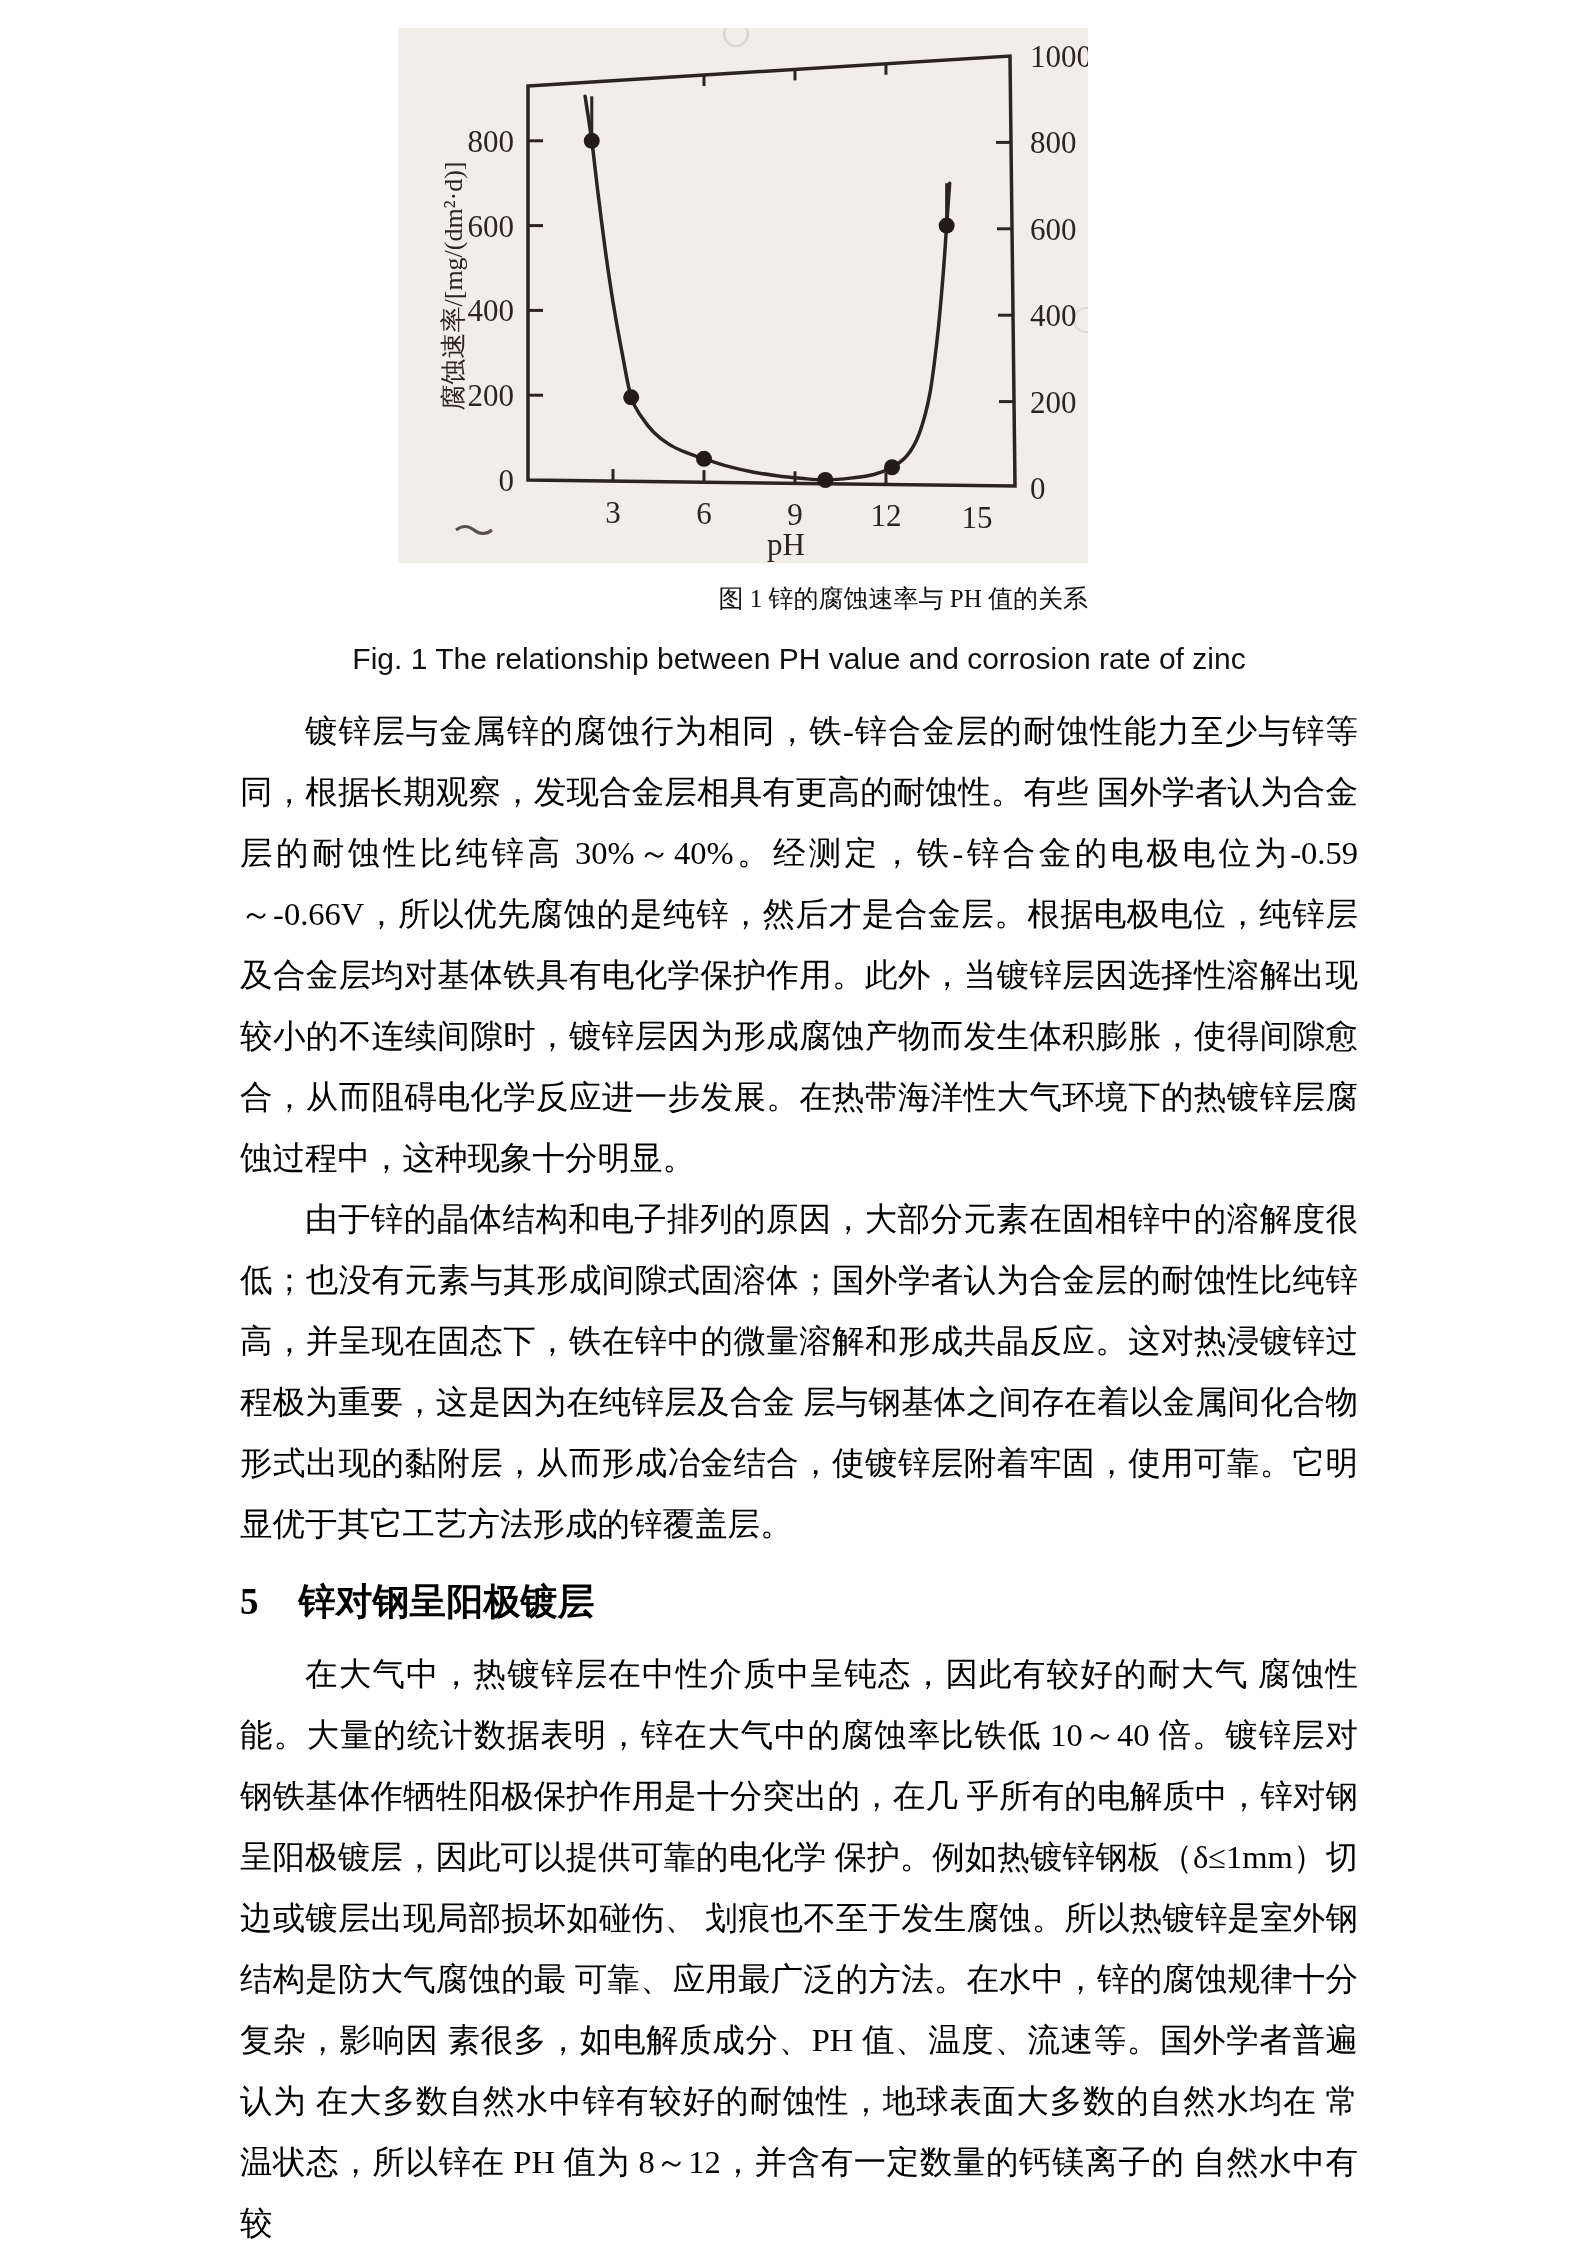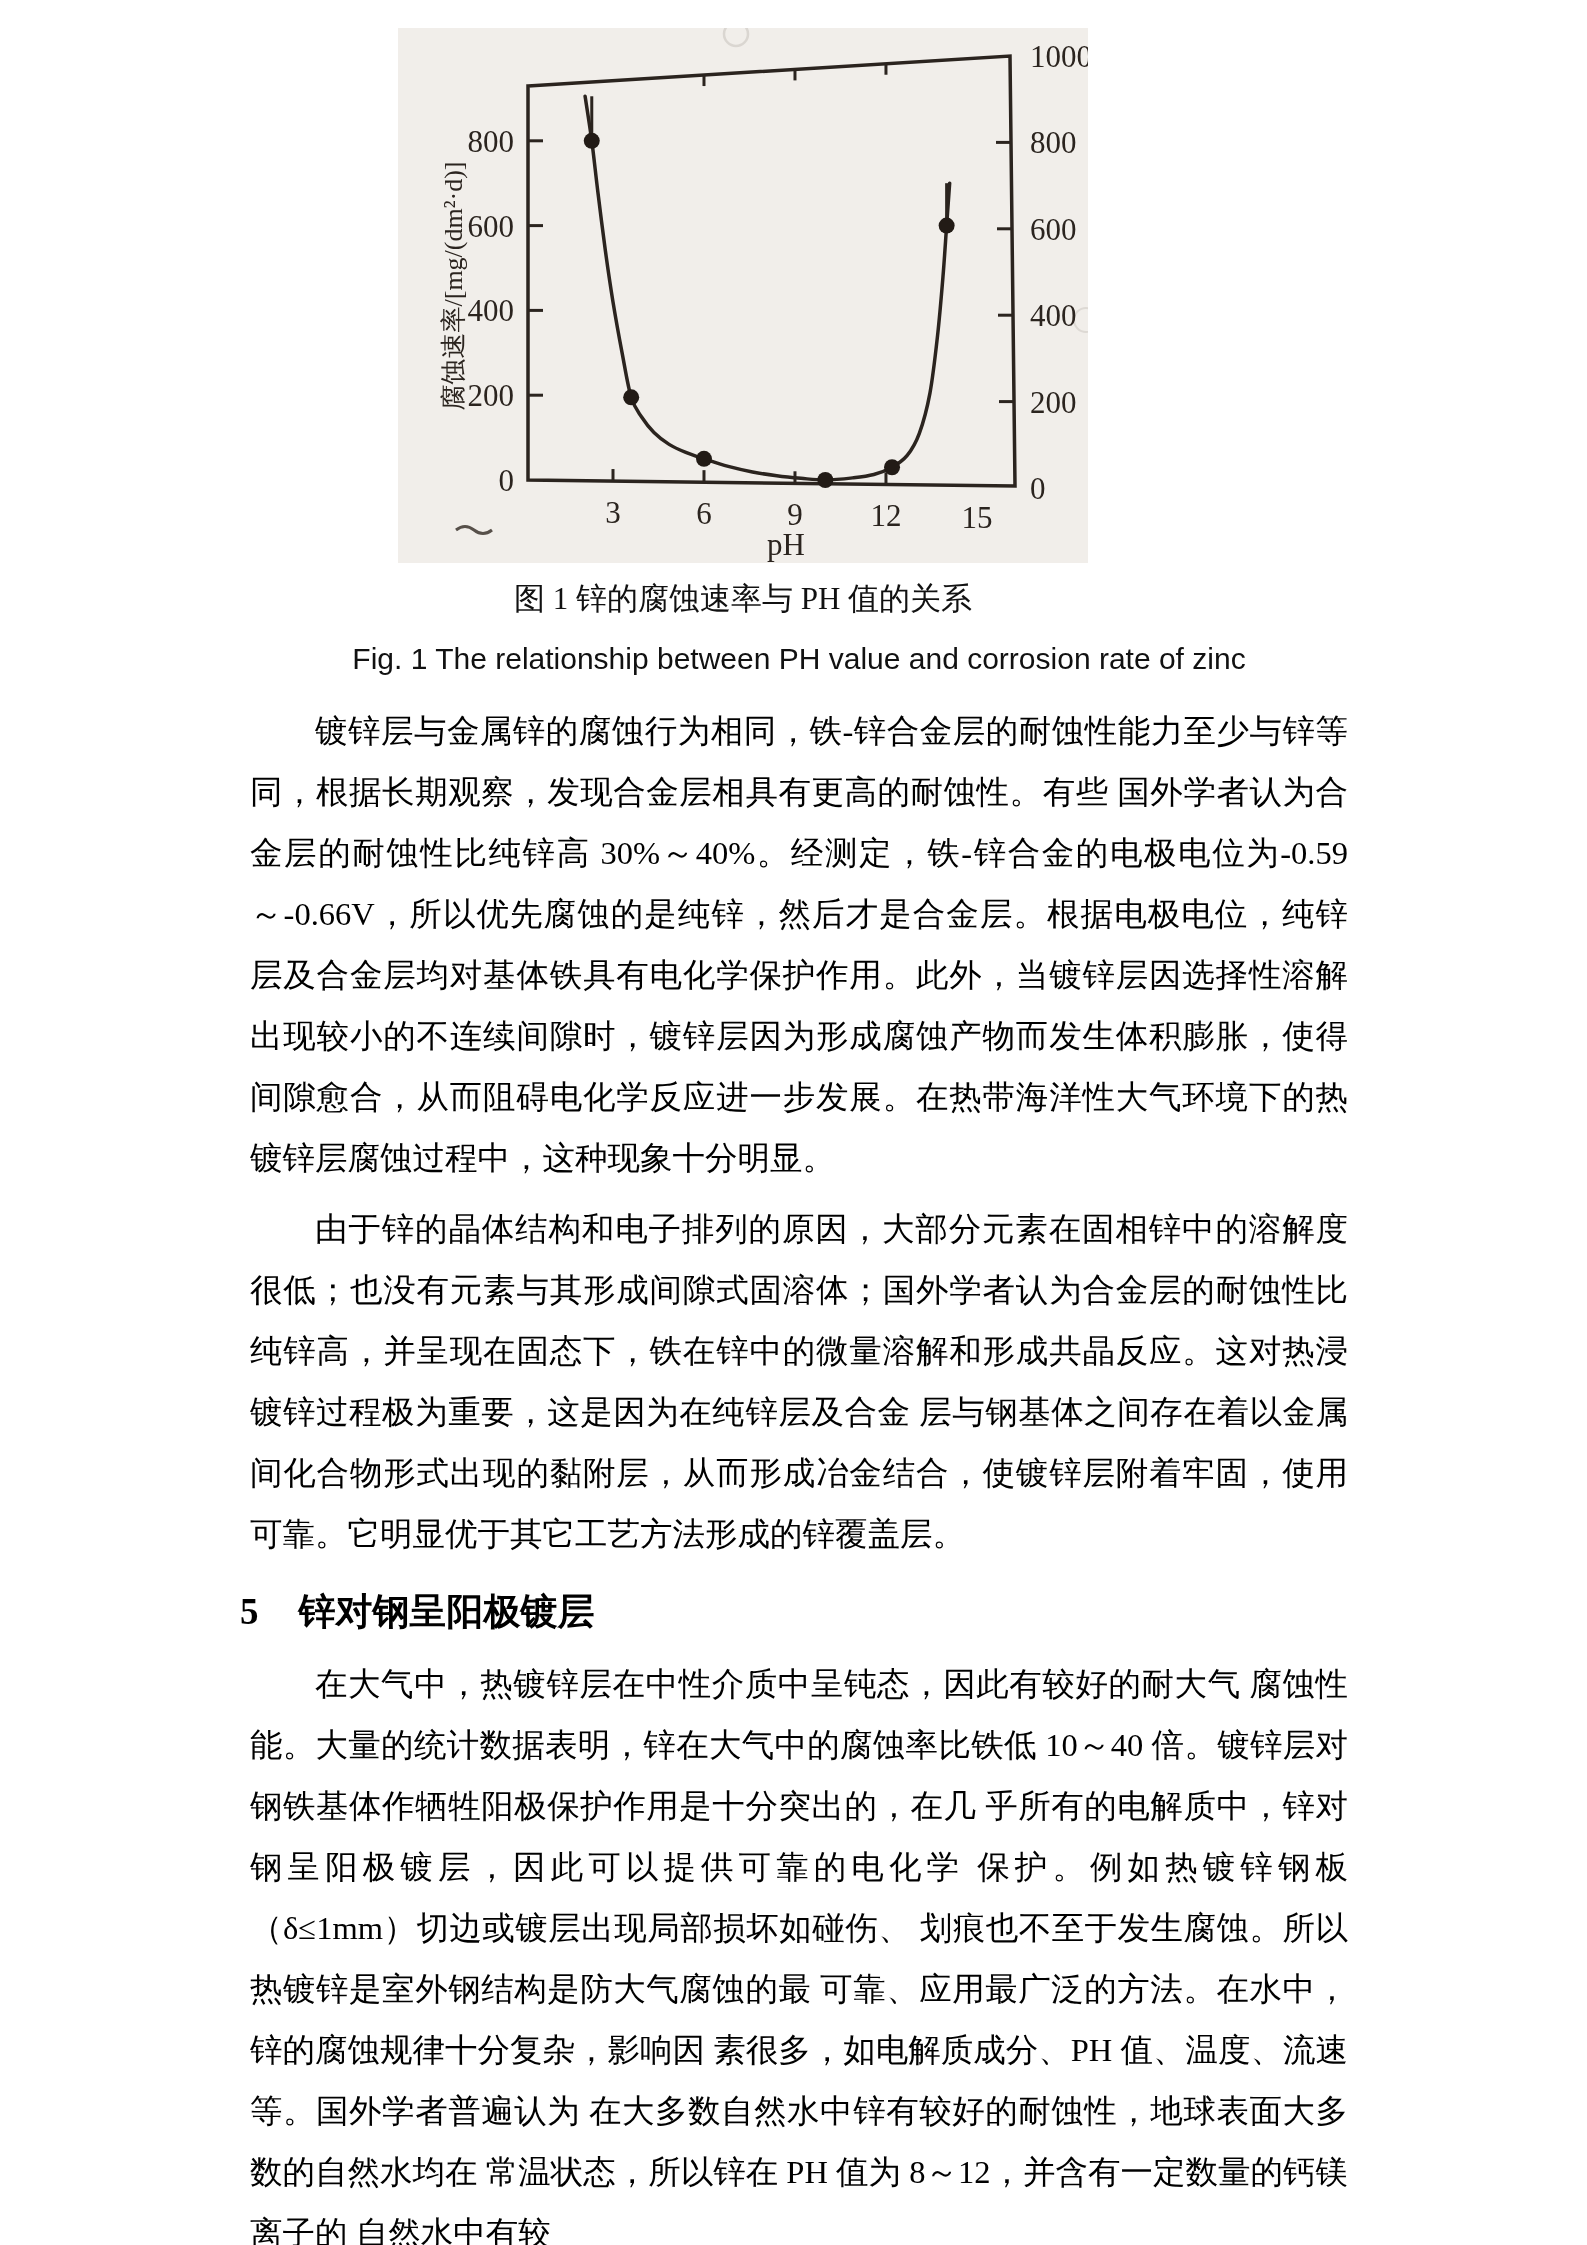--- a/index.html
+++ b/index.html
@@ -9,33 +9,33 @@
     background:#ffffff;
     overflow:hidden;
     font-family:"Liberation Serif","DejaVu Serif",serif;
     color:#000;
   }
   .figure{margin:28px 0 0 398px;width:690px;}
   #chart{display:block;width:690px;height:535px;}
   #chart text{font-family:"Liberation Serif","DejaVu Serif",serif;fill:#2b241f;}
   .caption-zh{
     margin:14px 0 0 398px;width:690px;
-    text-align:center;font-size:31px;line-height:44px;color:#111;
+    text-align:right;font-size:25px;line-height:44px;color:#111;
   }
   .caption-en{
     margin:16px 0 0 240px;width:1118px;
     text-align:center;font-size:30px;line-height:44px;color:#111;
     font-family:"Liberation Sans","DejaVu Sans",sans-serif;
   }
   .body-text{
     margin:20px 0 0 240px;width:1118px;
     font-size:32.5px;line-height:61px;
     text-align:justify;text-justify:inter-ideograph;
   }
-  .body-text p{margin:10px;text-indent:2em;}
+  .body-text p{margin:0;text-indent:2em;}
   .heading{
     margin:16px 0 12px 0;
     font-size:37px;line-height:61px;font-weight:bold;
     text-indent:0;
   }
   .heading .num{margin-right:40px;font-weight:bold;}
 </style>
 </head>
 <body>
 

